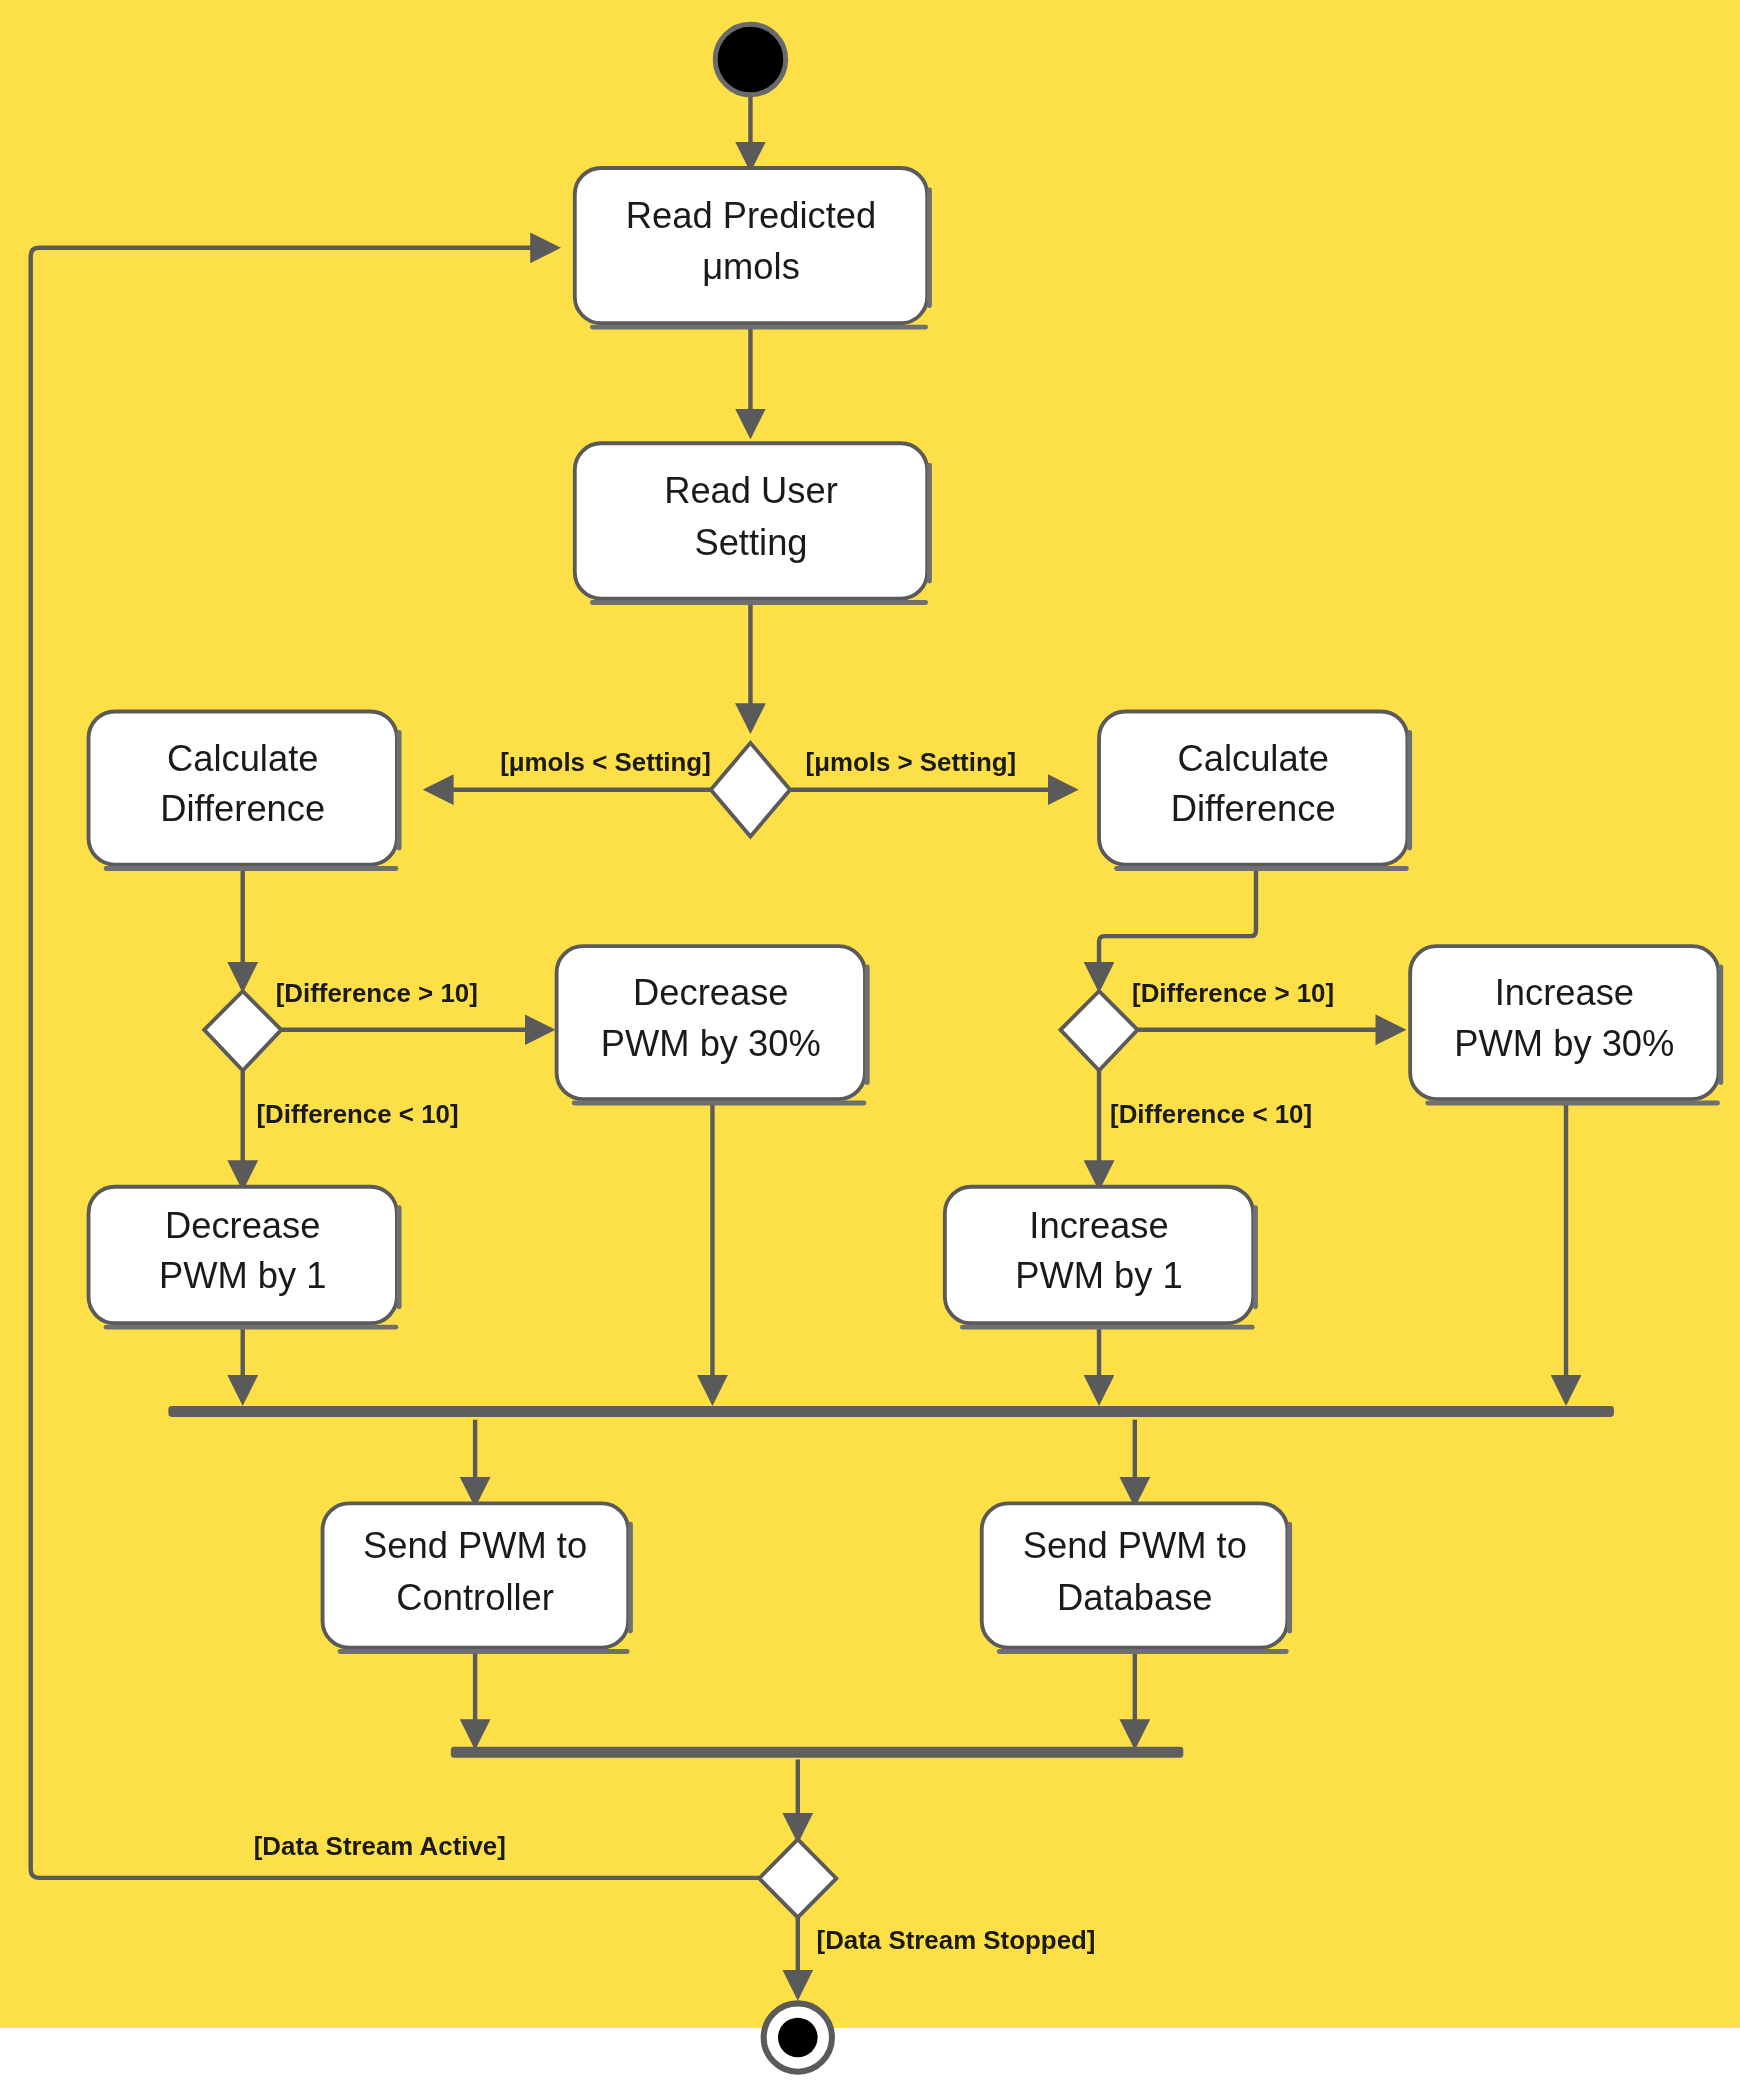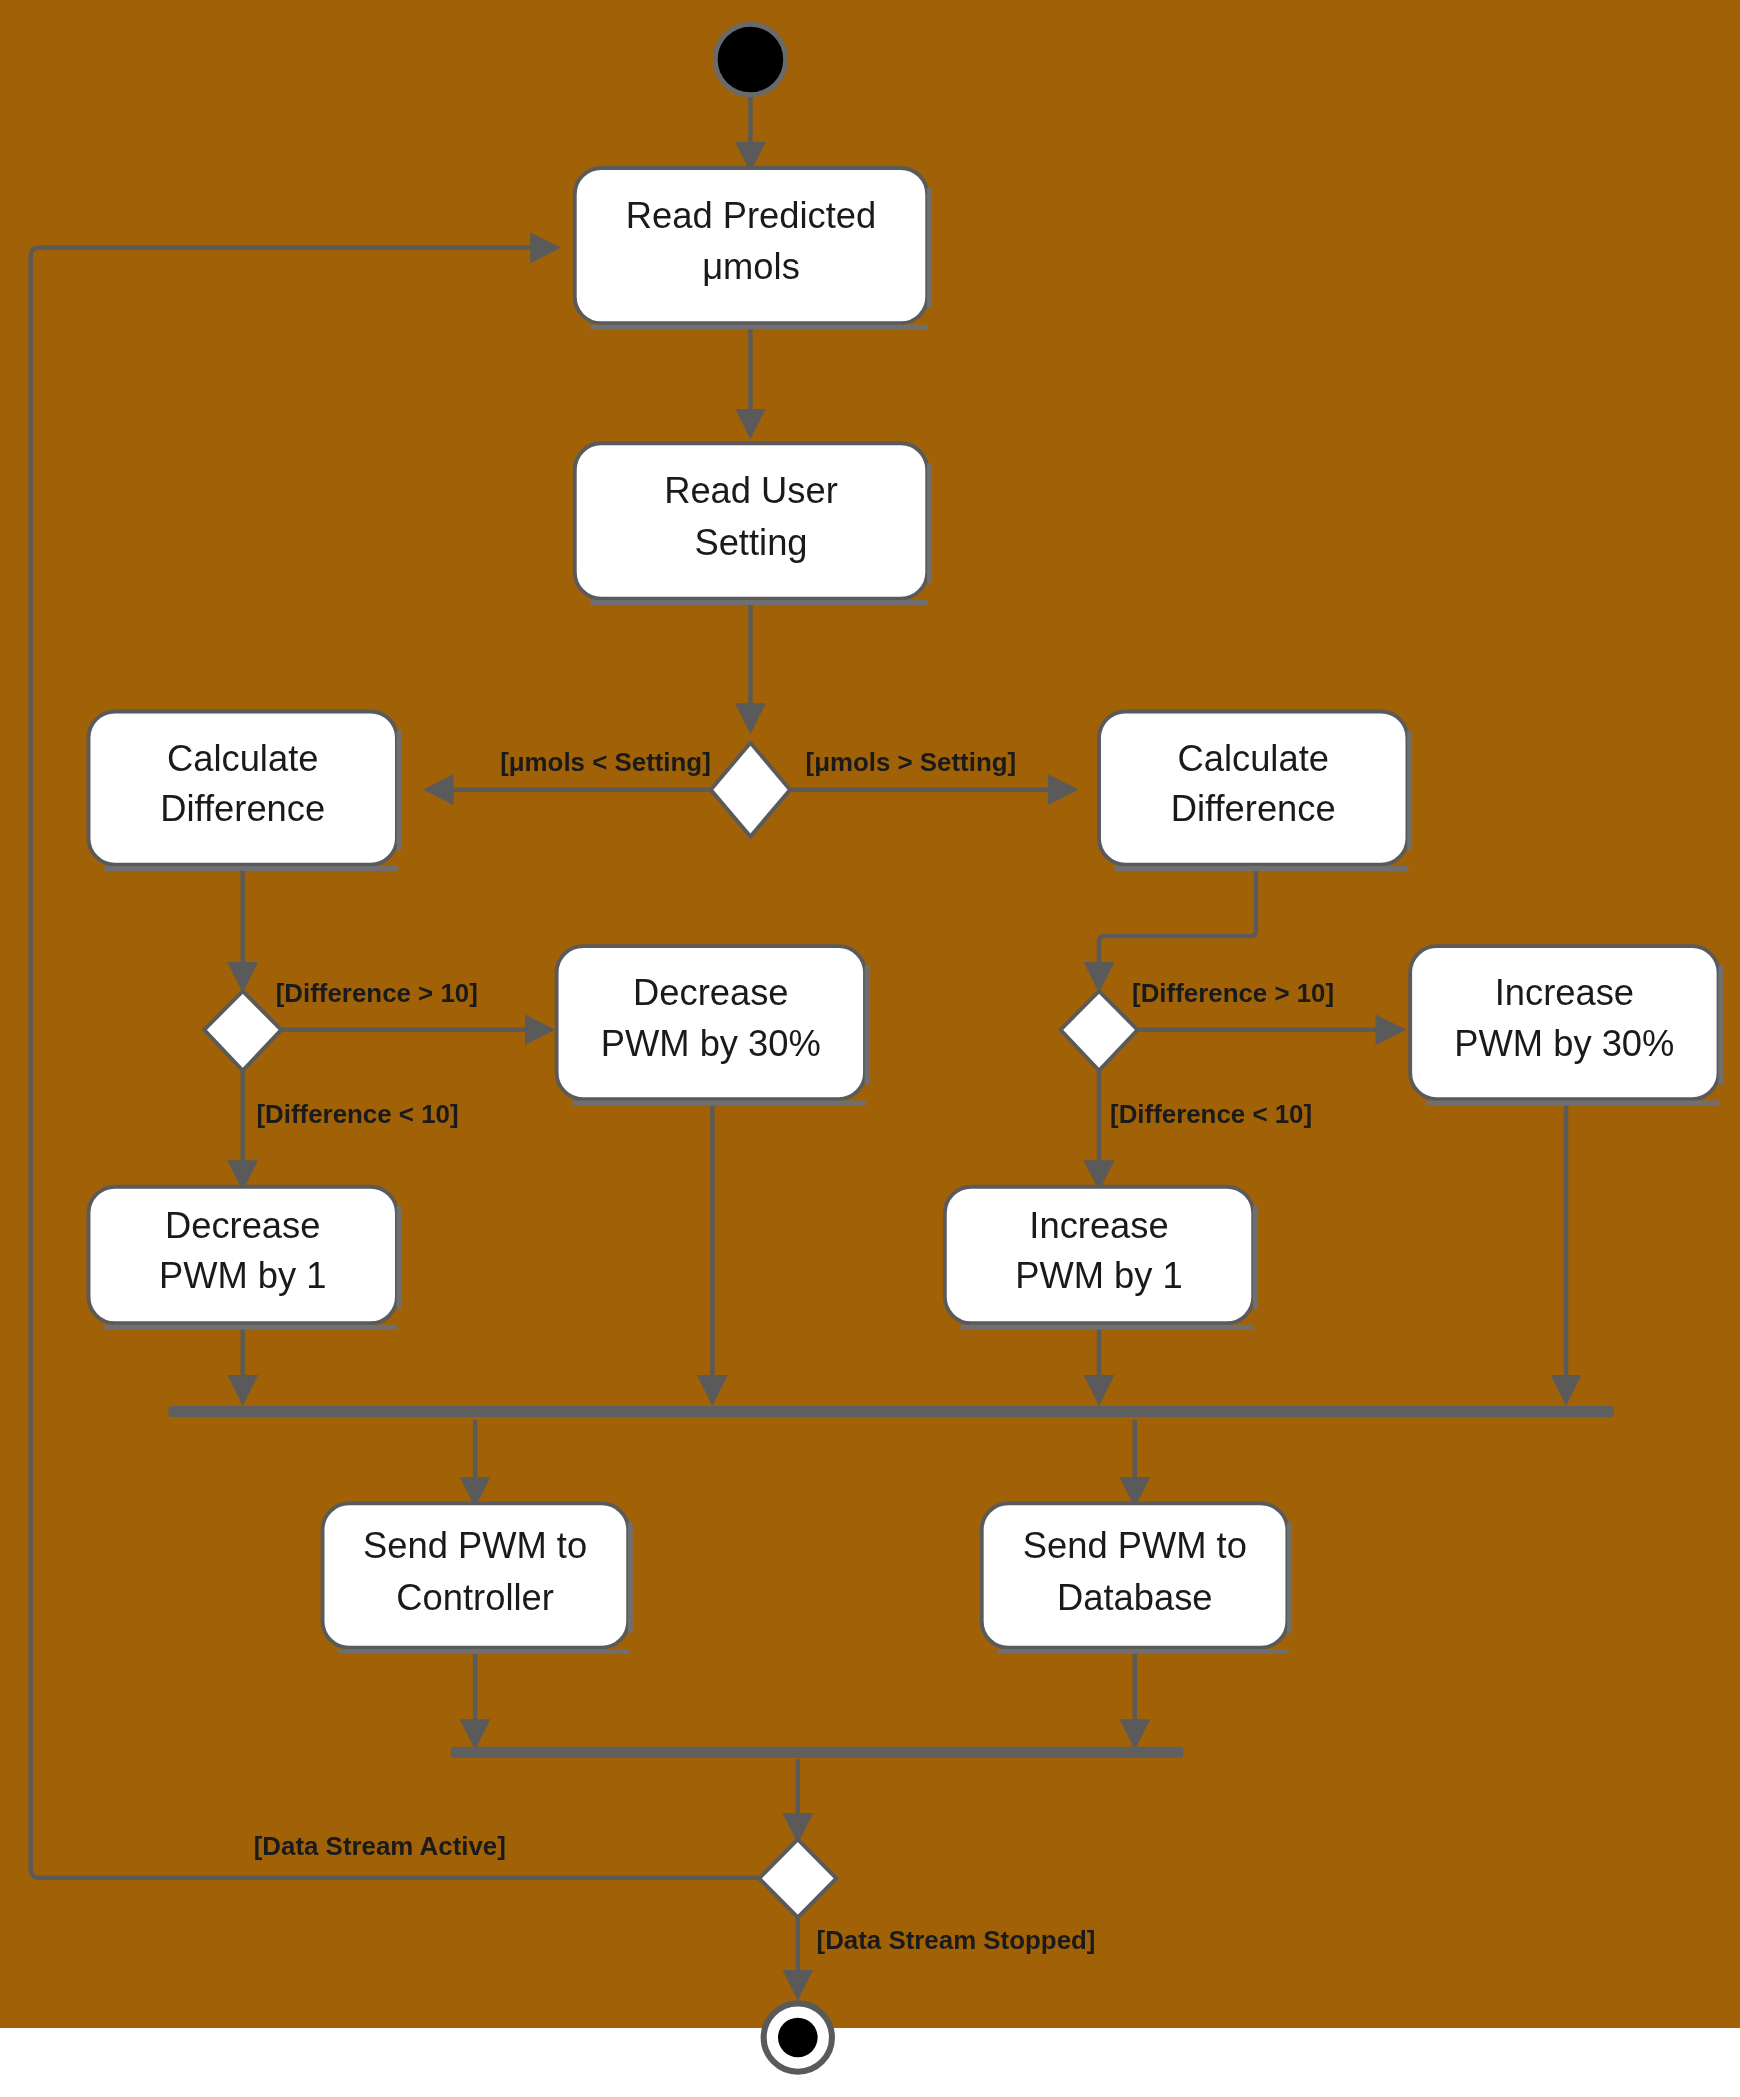--- a/index.html
+++ b/index.html
@@ -9,21 +9,21 @@
   }
   body {
     width: 1741px;
     height: 2097px;
     font-family: "Liberation Sans", sans-serif;
   }
   #diagram-root {
     position: relative;
     width: 1741px;
     height: 2028px;
-    background: #a16207;
+    background: #fde047;
   }
   svg#activity-diagram {
     display: block;
     width: 1741px;
     height: 2097px;
   }
   .node-box-shape {
     fill: #ffffff;
     stroke: #5a5a5a;
     stroke-width: 7;

